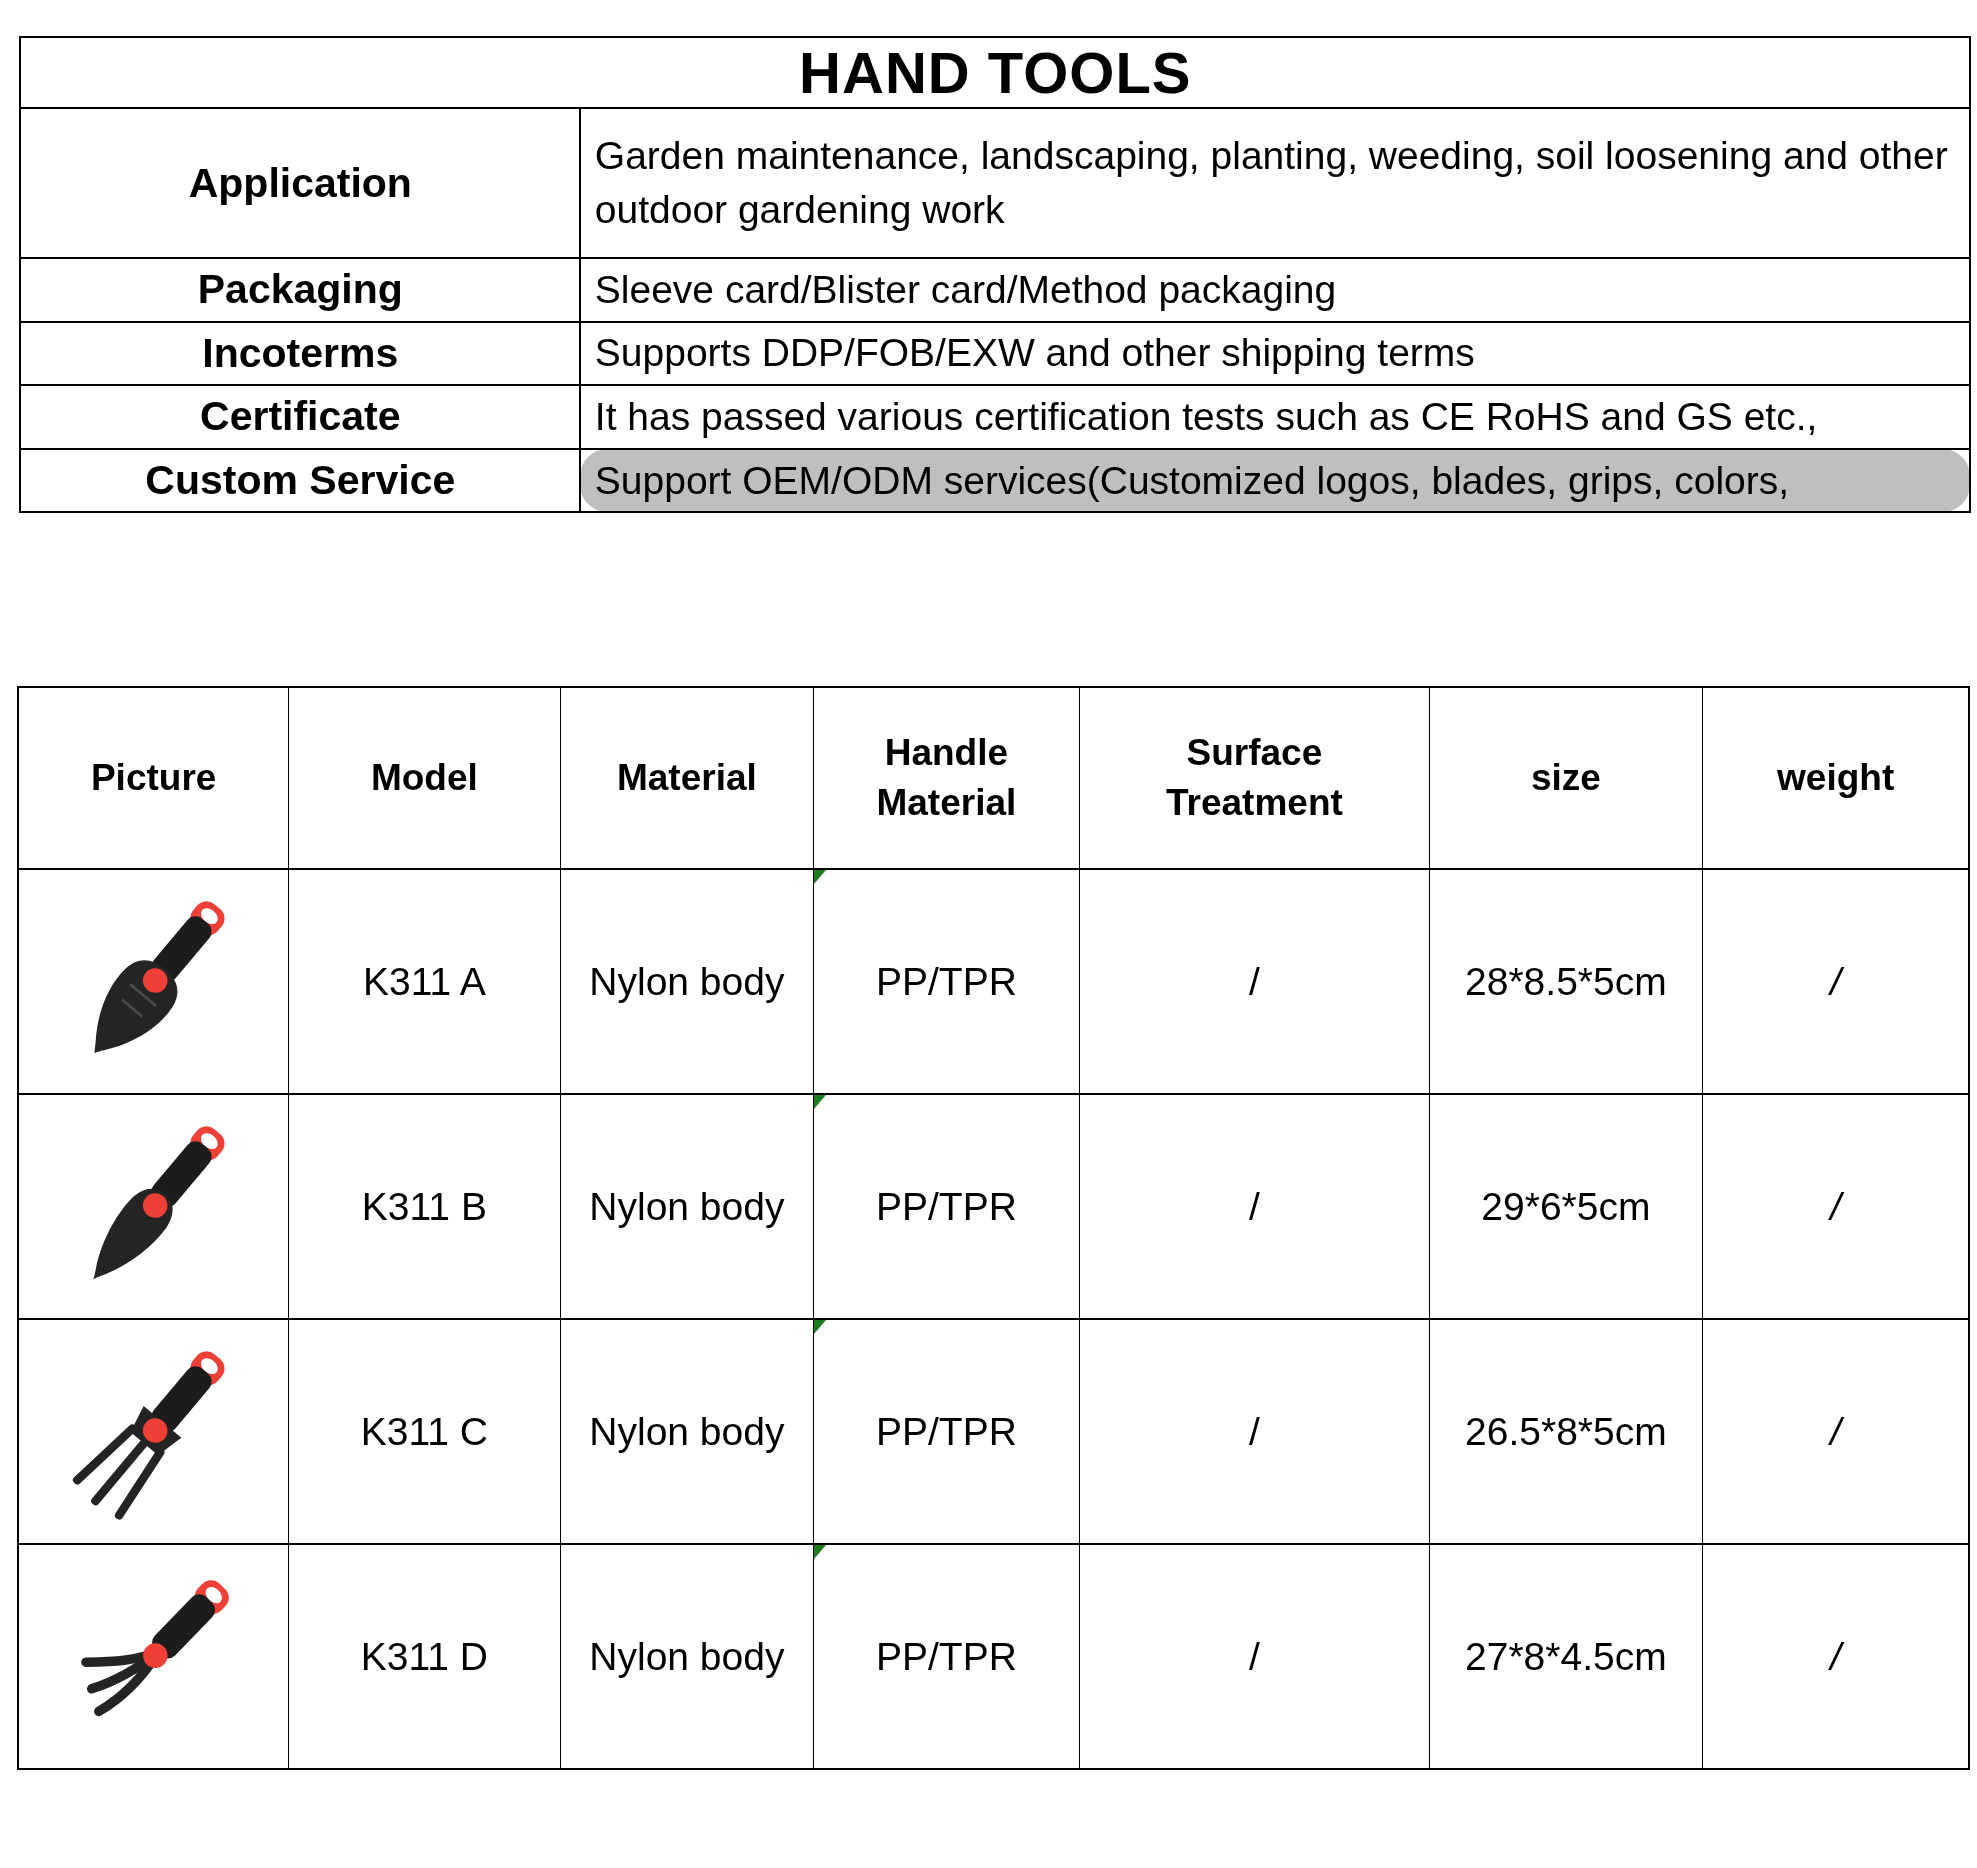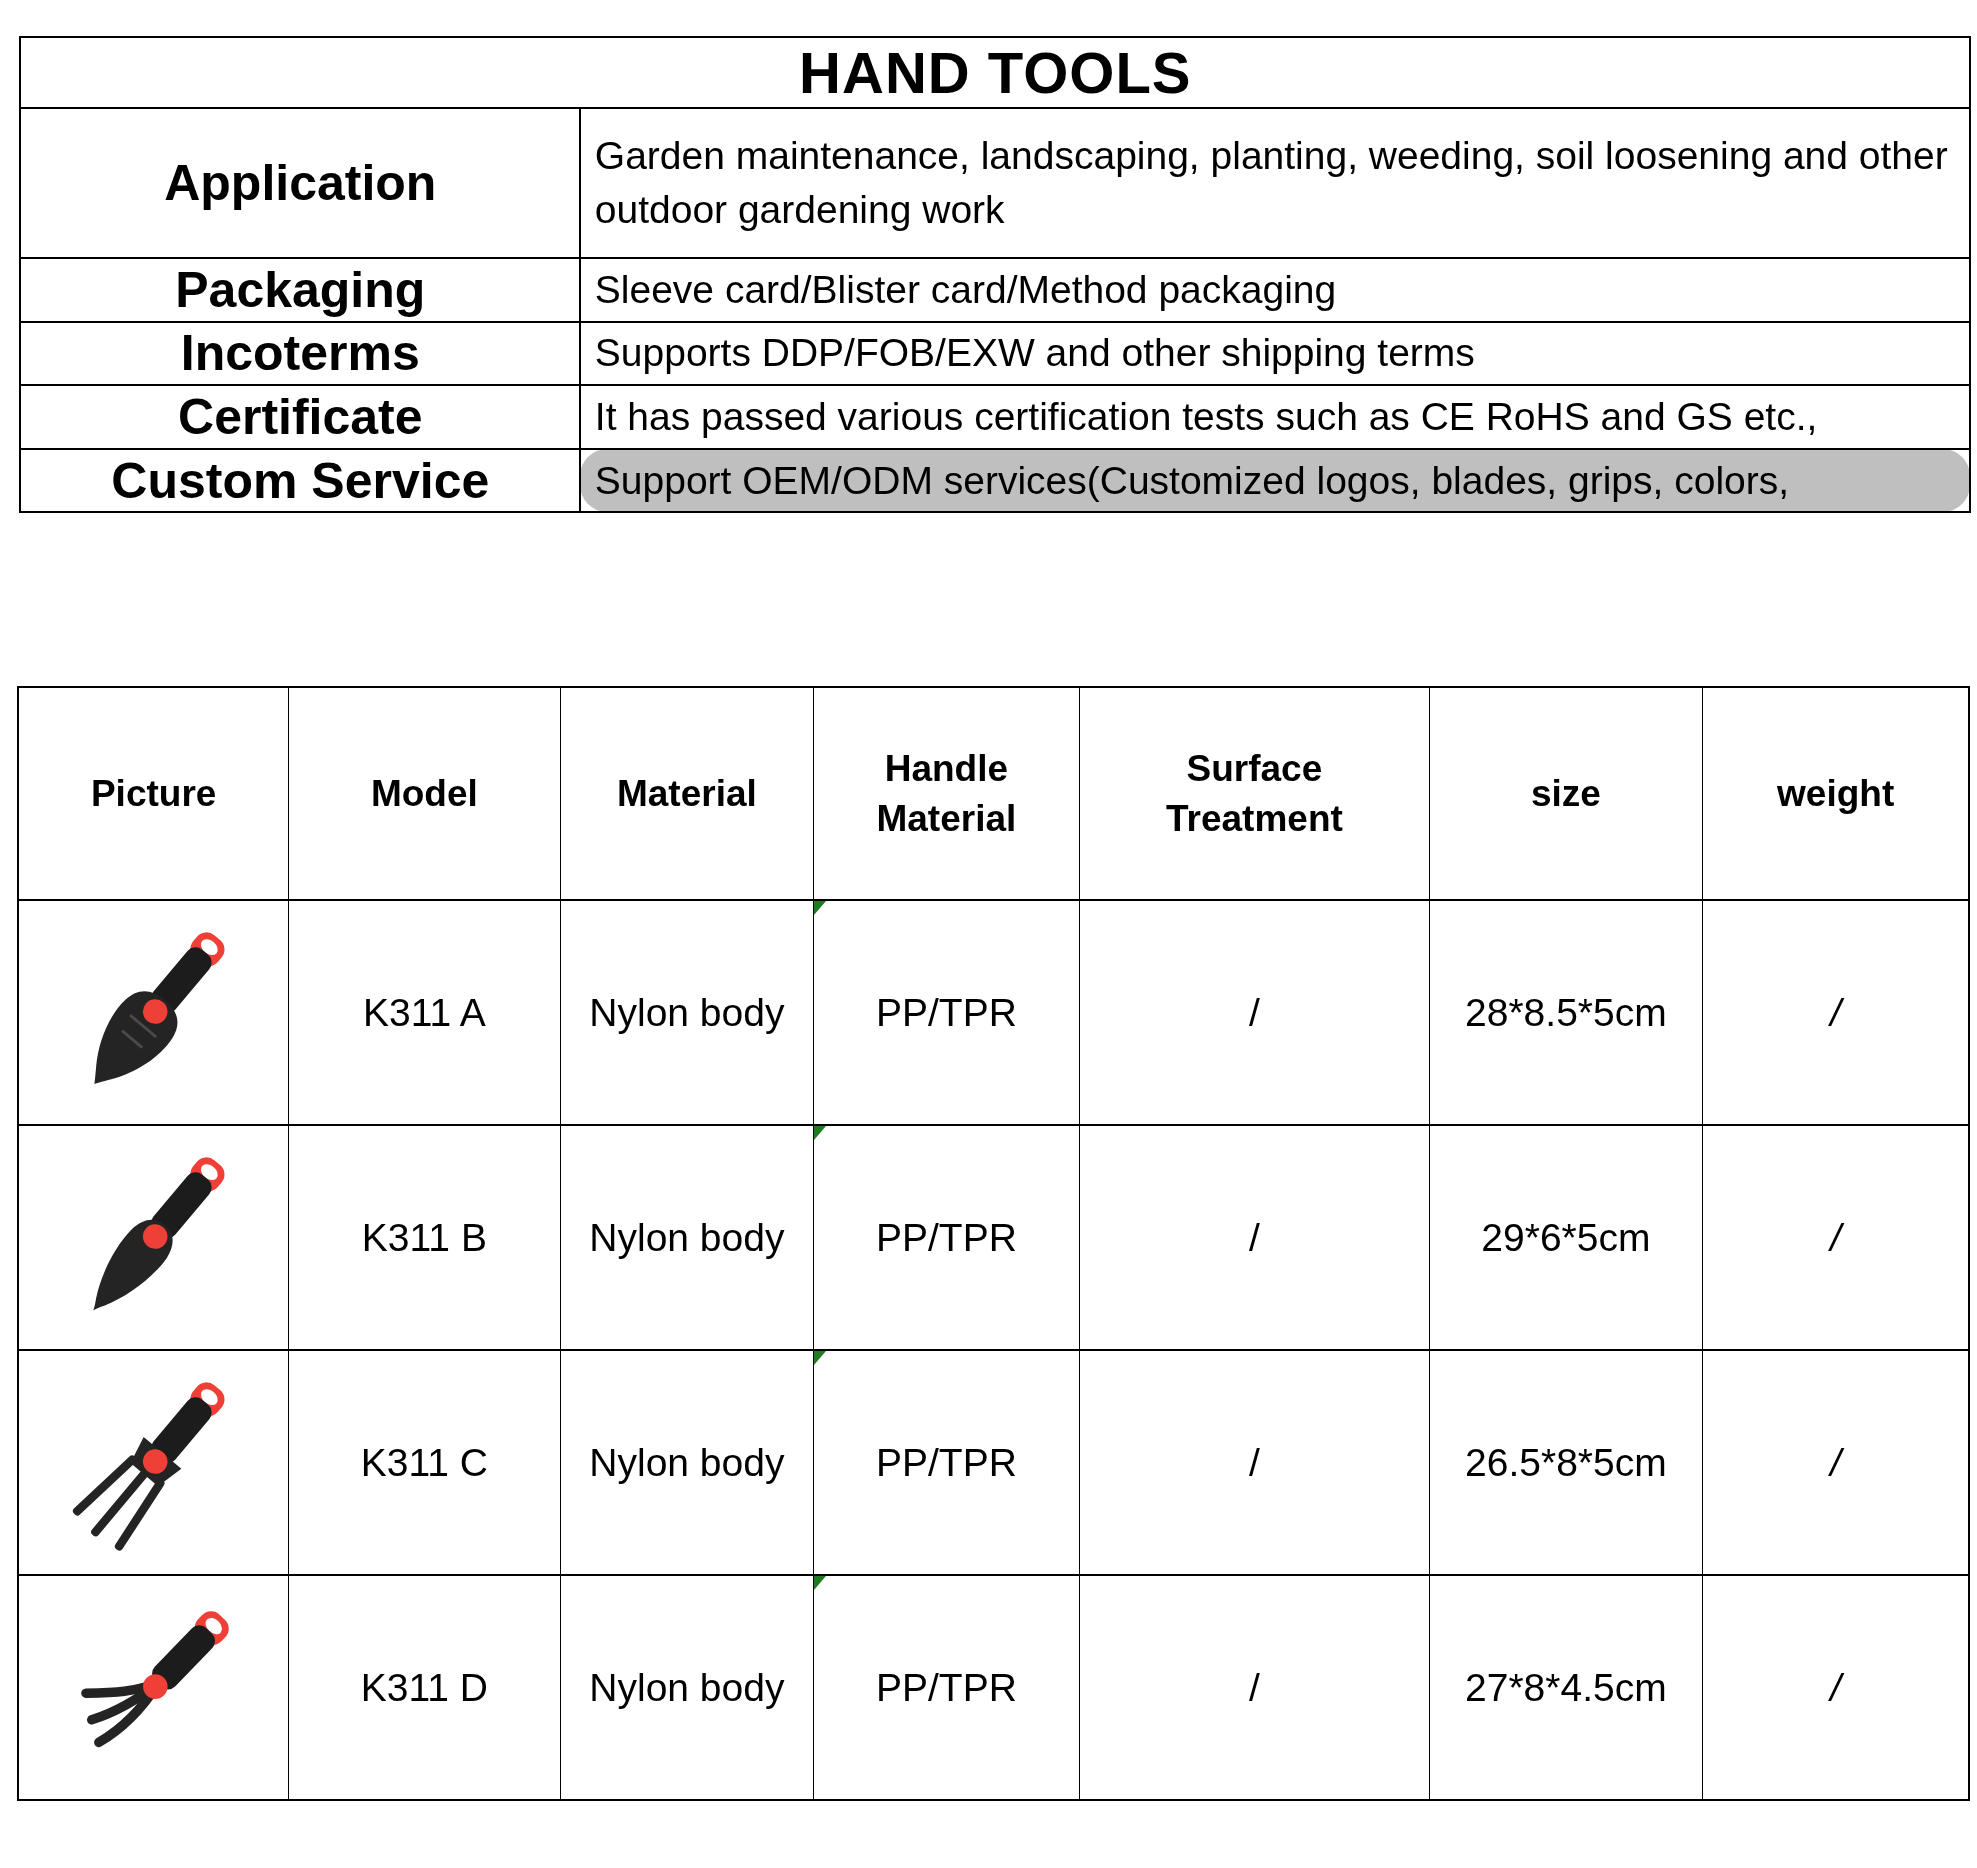--- a/index.html
+++ b/index.html
@@ -16,37 +16,37 @@
   table.info-table {
     position: absolute; left: 19.3px; top: 36px; width: 1950px;
     border-collapse: collapse; table-layout: fixed;
     border: 2.9px solid #000;
   }
   .info-table td { border: 2.9px solid #000; vertical-align: middle; }
   .title-cell {
     height: 64px; text-align: center;
     font-weight: bold; font-size: 58px; letter-spacing: 1px; border-radius: 23px;
   }
-  .label-cell { text-align: center; font-weight: bold; font-size: 50px; }
+  .label-cell { text-align: center; font-weight: bold; font-size: 41px; }
   .value-cell { text-align: left; font-size: 39px; line-height: 1.38; padding: 3.9px 13.5px; }
   tr.r-app  td { height: 150px; }
   tr.r-std  td { height: 61px; border-radius: 27px; }
   td.highlight { background: #bfbfbf; }
 
   
   table.product-table {
     position: absolute; left: 17.4px; top: 686px; width: 1952px;
     border-collapse: collapse; table-layout: fixed;
     border: 2.9px solid #000;
   }
   .product-table th, .product-table td {
     border: 1.9px solid #000; border-bottom-width: 2.9px;
     vertical-align: middle; text-align: center;
   }
-  .product-table thead tr { height: 213px; }
+  .product-table thead tr { height: 182px; }
   .product-table tbody tr { height: 225px; }
   .product-table th { font-weight: bold; font-size: 37px; line-height: 1.35; padding: 0 29px; }
   .product-table td { font-size: 39px; }
   td.pic-cell { padding: 3.9px; }
   td.pic-cell svg { display: block; margin: 0 auto; }
   td.handle-cell { position: relative; margin-left: 12px; }
   .corner-marker {
     position: absolute; top: 0; left: 0; width: 0; height: 0;
     border-top: 14.5px solid #1e7d1e;
     border-right: 12.6px solid transparent;

